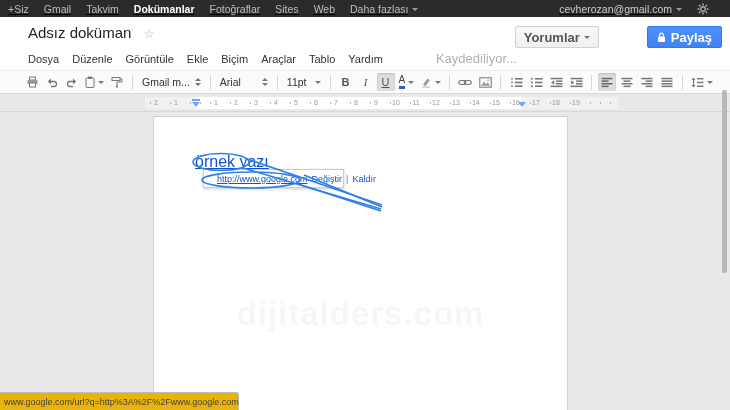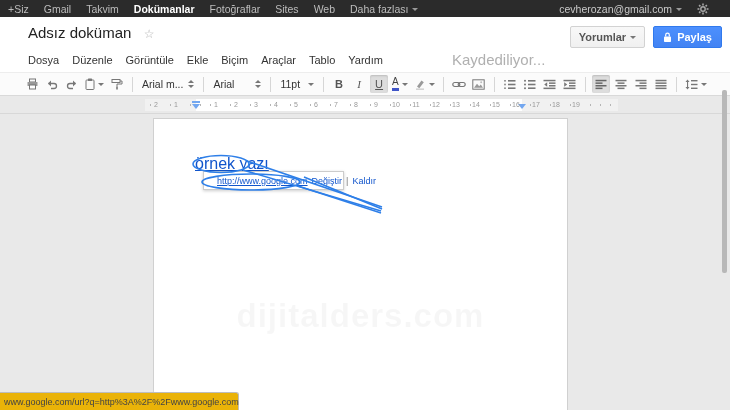--- a/index.html
+++ b/index.html
@@ -2,21 +2,21 @@
 <html><head>
 <meta charset="utf-8">
 <style>
   * { margin:0; padding:0; box-sizing:border-box; }
   html,body { width:730px; height:410px; overflow:hidden; background:#e9e9e9;
               font-family:"Liberation Sans", sans-serif; }
   body { position:relative; }
 
   
   .topbar { position:relative; height:17px; background:#2b2b2b; display:flex;
-            align-items:center; justify-content:space-between; font-size:10.5px; }
+            align-items:center; justify-content:space-between; font-size:10.5px;text-decoration:underline; }
   .nav-left { display:flex; align-items:center; padding-left:8px; }
   .nav-left .nav-item { color:#bdbdbd; margin-right:15px; cursor:pointer; position:relative;
                         padding:2px 0; white-space:nowrap; }
   .nav-left .nav-item.active { color:#fff; font-weight:bold; }
   .nav-left .nav-item.active::before { content:""; position:absolute; top:-4px; left:-4px;
                         right:-4px; height:3px; background:#dd4b39; }
   .nav-right { display:flex; align-items:center; padding-right:16px; }
   .account { color:#c9c9c9; margin-right:10px; white-space:nowrap; }
   .caret { display:inline-block; width:0; height:0; border-left:3px solid transparent;
            border-right:3px solid transparent; border-top:3px solid #999;
@@ -24,29 +24,29 @@
   .gear-btn { width:22px; height:15px; display:flex; align-items:center; justify-content:center; }
 
   
   .header { background:#fff; padding:5px 0 0 4px; }
   .title-row { display:flex; justify-content:space-between; align-items:flex-start;
                padding:2px 8px 0 24px; }
   .doc-title { font-size:15px; color:#222; }
   .star { color:#b5b5b5; font-size:12px; margin-left:8px; cursor:pointer; }
   .hdr-buttons { display:flex; align-items:center; margin-top:2px; }
   .btn { height:22px; display:inline-flex; align-items:center; border-radius:2px;
-         font-size:11px; font-weight:bold; cursor:pointer; }
+         font-size:13px; font-weight:bold; cursor:pointer;margin-left:40px; }
   .btn-comments { background:linear-gradient(#f8f8f8,#f0f0f0); border:1px solid #d2d2d2;
                   color:#555; padding:0 8px; margin-right:8px; }
   .btn-share { background:linear-gradient(#4d90fe,#4283f3); border:1px solid #3079ed;
                color:#fff; padding:0 9px; }
   .btn-share svg { margin-right:5px; }
   .menu-row { display:flex; align-items:center; padding:3px 0 4px 24px; font-size:11px;gap:28px; }
   .menu-item { color:#333; margin-right:13px; cursor:pointer; }
-  .saving { color:#b0b0b0; margin-left:28px; font-size:15px;text-align:center; }
+  .saving { color:#b0b0b0; margin-left:12px; font-size:13px;text-align:center; }
 
   
   .toolbar { background:#fbfbfb; border-top:1px solid #ededed; border-bottom:1px solid #d9d9d9;
              height:24px; display:flex; align-items:center; padding-left:22px; }
   .tbtn { height:18px; min-width:18px; display:inline-flex; align-items:center;
           justify-content:center; border-radius:2px; margin:0 1px; padding:0 2px;
           color:#666; cursor:pointer; }
   .tbtn.active { background:#ddd; box-shadow:inset 0 1px 2px rgba(0,0,0,.15); }
   .tsep { width:1px; height:15px; background:#d6d6d6; margin:0 5px; }
   .tdrop { display:inline-flex; align-items:center; font-size:10.5px; color:#333;
@@ -203,21 +203,21 @@
   <span class="tbtn">
     <svg width="12" height="12" viewBox="0 0 12 12">
       <rect x="1" y="1.5" width="8" height="3" fill="none" stroke="#777"></rect>
       <path d="M9 3 h2 v3 h-5 v2.5" fill="none" stroke="#777"></path>
       <rect x="5.2" y="8.5" width="1.6" height="3" fill="#777"></rect>
     </svg>
     </span>
   <span class="tsep"></span>
 
   <span class="tdrop">
-    <span class="lbl">Arial m...</span>
+    <span class="lbl">Gmail m...</span>
     <span class="updown">
         <i class="up"></i>
         <i class="dn"></i>
       </span>
     </span>
   <span class="tsep"></span>
 
   <span class="tdrop" style="width:56px">
     <span class="lbl" style="flex:1">Arial</span>
     <span class="updown">

